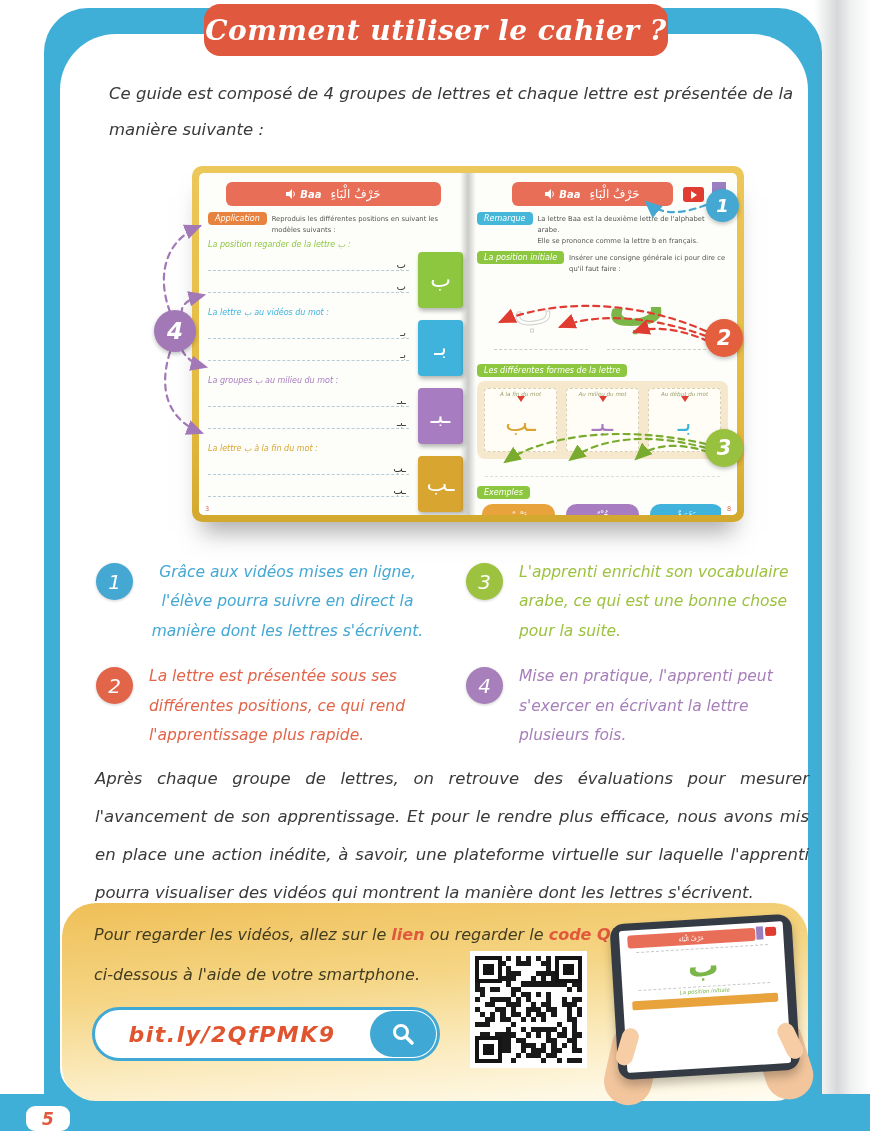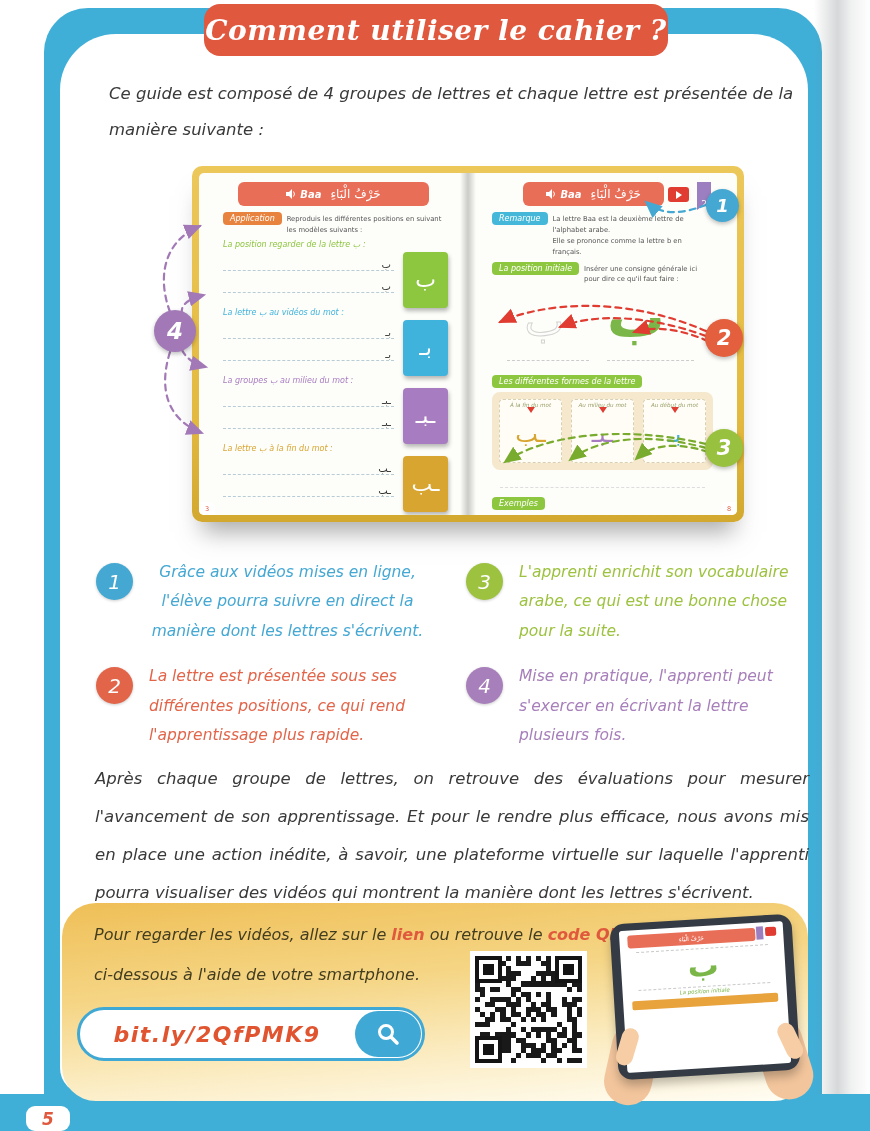--- a/index.html
+++ b/index.html
@@ -26,21 +26,21 @@
   .intro{position:absolute;left:109px;top:76px;width:714px;font-size:16.5px;font-style:italic;
          color:#3a3a3a;line-height:2.2}
   .paragraph{position:absolute;left:95px;top:760px;width:714px;font-size:16.5px;font-style:italic;
          color:#3a3a3a;line-height:2.3;text-align:justify}
 
   
   .illu{position:absolute;left:150px;top:156px;width:612px;height:398px}
   .book{position:absolute;left:42px;top:10px;width:552px;height:356px;border-radius:10px;
         background:linear-gradient(180deg,#ecc75a 0%,#e3ba3f 70%,#d3a82f 100%);
         box-shadow:0 20px 22px -10px rgba(90,90,90,.5);padding:7px;box-sizing:border-box;display:flex}
-  .page-half{flex:1;background:#fdfdfa;position:relative;padding:7px 24px;box-sizing:border-box;overflow:hidden}
+  .page-half{flex:1;background:#fdfdfa;position:relative;padding:7px 9px;box-sizing:border-box;overflow:hidden}
   .page-half.left{border-radius:5px 0 0 5px}
   .page-half.right{border-radius:0 5px 5px 0}
   .spine{position:absolute;left:50%;top:7px;bottom:7px;width:16px;margin-left:-8px;z-index:2;
          background:linear-gradient(to right,rgba(0,0,0,0),rgba(0,0,0,.20) 50%,rgba(0,0,0,0))}
   .mini-banner{margin:2px auto 6px;width:86%;height:24px;background:#e96e58;border-radius:6px;
          color:#fff;display:flex;align-items:center;justify-content:center;gap:9px}
   .mini-banner .audio{font-style:italic;font-size:10px;font-weight:bold;display:flex;align-items:center;gap:4px}
   .mini-banner .ar{font-size:12px}
   .banner-row{position:relative}
   .play-btn{position:absolute;right:24px;top:5px;width:21px;height:15px;background:#e03c31;border-radius:3px;
@@ -96,21 +96,21 @@
           align-items:center;justify-content:center;font-size:20px;font-style:italic;margin-top:5px;
           box-shadow:0 1px 3px rgba(0,0,0,.2)}
   .point-text{font-size:15.5px;font-style:italic;line-height:1.9}
 
   
   .cta{position:absolute;left:62px;top:903px;width:746px;height:198px;border-radius:34px;
        background:linear-gradient(175deg,#efbf57 0%,#f5d584 38%,#fbecc2 70%,#fffdf4 100%)}
   .cta-line{position:absolute;left:32px;white-space:nowrap;font-size:16px;font-style:italic;color:#433d20}
   .cta-line.l1{top:22px}.cta-line.l2{top:62px}
   .cta-line b{color:#e0593c;font-weight:bold}
-  .link-pill{position:absolute;left:15px;top:104px;width:348px;height:54px;background:#fff;
+  .link-pill{position:absolute;left:30px;top:104px;width:348px;height:54px;background:#fff;
        border:3px solid #3fa8d4;border-radius:32px;box-sizing:border-box;display:flex;align-items:stretch;overflow:hidden}
   .link-text{flex:1;display:flex;align-items:center;justify-content:center;color:#e0552f;
        font-weight:bold;font-style:italic;font-size:22px;letter-spacing:1.5px}
   .search-btn{width:66px;margin:1px;background:#3fa8d4;border-radius:26px;display:flex;
        align-items:center;justify-content:center}
   .qr{position:absolute;left:408px;top:48px;width:117px;height:117px;background:#fff;padding:5px;box-sizing:border-box}
   .qr-grid{width:107px;height:107px;display:grid;grid-template-columns:repeat(21,1fr);grid-template-rows:repeat(21,1fr)}
   .qr-grid div.on{background:#191919}
   .qr-finder{position:absolute;width:27px;height:27px;background:#fff;border:4px solid #141414;box-sizing:border-box}
   .qr-finder::after{content:'';position:absolute;inset:4px;background:#141414}
@@ -261,20 +261,25 @@
           <span class="form-letter" style="color: rgb(168, 124, 192);">ـبـ</span>
         </div>
         <div class="form-box">
           <span class="form-caption">Au début du mot</span>
           <span class="form-arrow"></span>
           <span class="form-letter" style="color: rgb(63, 179, 220);">بـ</span>
         </div>
       </div>
       <div class="faint-line"></div>
       <span class="tag green">Exemples</span>
+      <div class="pills">
+        <div class="ex-pill" style="background-color: rgb(232, 163, 61);">دَرْبٌ</div>
+        <div class="ex-pill" style="background-color: rgb(168, 124, 192);">خُبْزٌ</div>
+        <div class="ex-pill" style="background-color: rgb(63, 179, 220);">بَقَرَةٌ</div>
+      </div>
       <div class="corner-num r">8</div>
     </div>
   </div>
 
   <svg class="arrows" width="612" height="398" viewBox="0 0 612 398">
     <defs>
       <marker id="mB" markerWidth="9" markerHeight="8" refX="7" refY="3.5" orient="auto">
           <path d="M0,0 L8,3.5 L0,7 z" fill="#45a8d3"></path>
         </marker>
       <marker id="mR" markerWidth="9" markerHeight="8" refX="7" refY="3.5" orient="auto">
@@ -324,21 +329,21 @@
   <div class="point">
     <div class="num-circle" style="background-color: rgb(167, 127, 186);">4</div>
     <div class="point-text" style="color: rgb(167, 127, 186);">Mise en pratique, l'apprenti peut s'exercer en écrivant la lettre plusieurs fois.</div>
   </div>
 </div>
 
 <div class="paragraph">Après chaque groupe de lettres, on retrouve des évaluations pour mesurer l'avancement de son apprentissage. Et pour le rendre plus efficace, nous avons mis en place une action inédite, à savoir, une plateforme virtuelle sur laquelle l'apprenti pourra visualiser des vidéos qui montrent la manière dont les lettres s'écrivent.</div>
 
 <div class="cta">
   <div class="cta-line l1">
-    <span>Pour regarder les vidéos, allez sur le </span><b>lien</b><span> ou retrouve le </span><b>code QR</b>
+    <span>Pour regarder les vidéos, allez sur le </span><b>lien</b><span> ou regarder le </span><b>code QR</b>
   </div>
   <div class="cta-line l2">ci-dessous à l'aide de votre smartphone.</div>
 
   <div class="link-pill">
     <div class="link-text">bit.ly/2QfPMK9</div>
     <div class="search-btn">
       <svg width="26" height="26" viewBox="0 0 26 26">
         <circle cx="11" cy="11" r="6.5" fill="none" stroke="#fff" stroke-width="3"></circle>
         <line x1="16" y1="16" x2="22" y2="22" stroke="#fff" stroke-width="3.5" stroke-linecap="round"></line>
       </svg>

